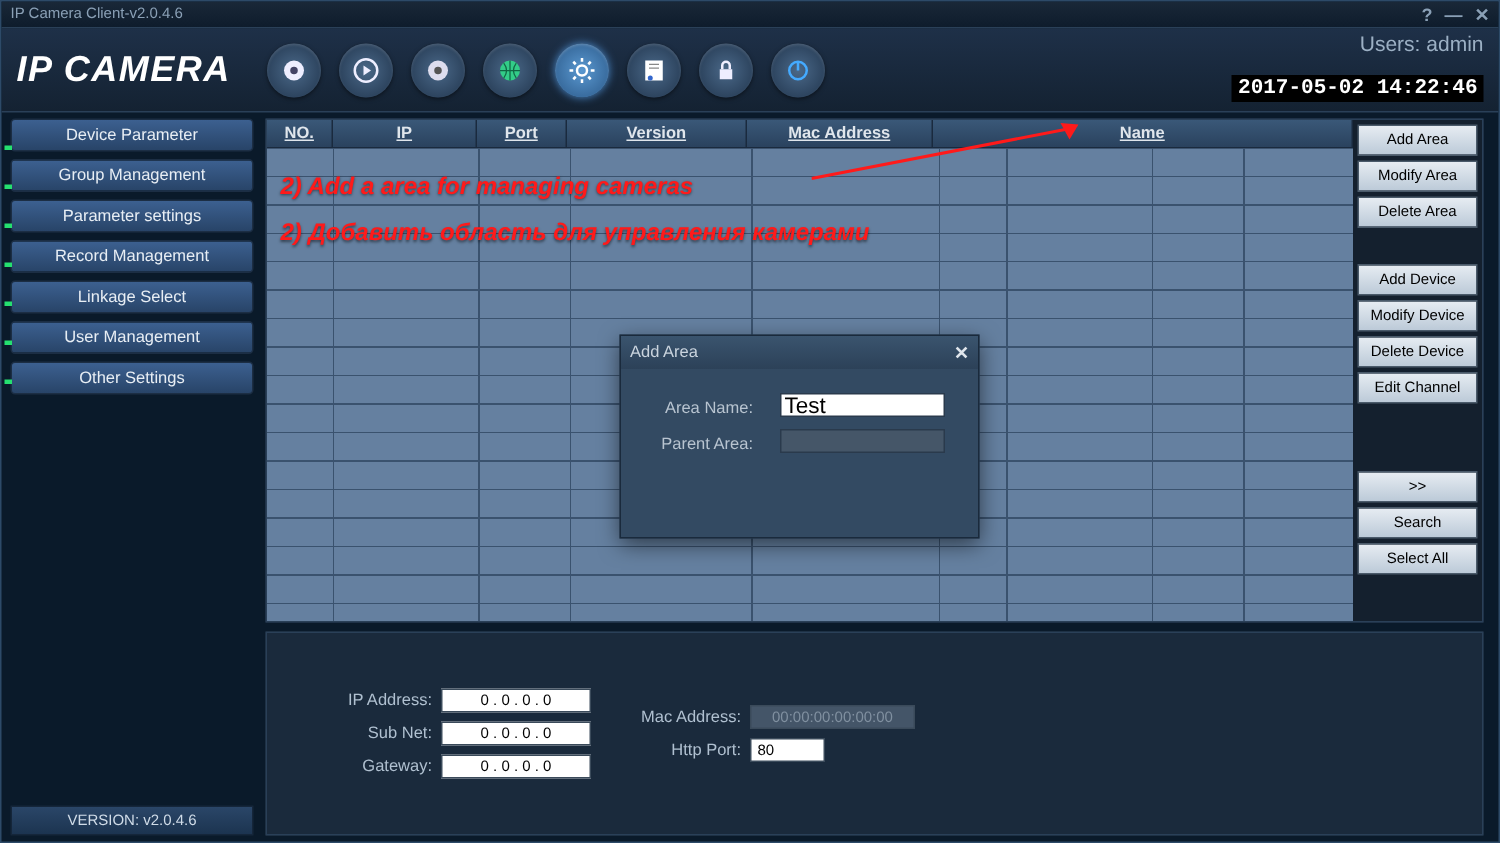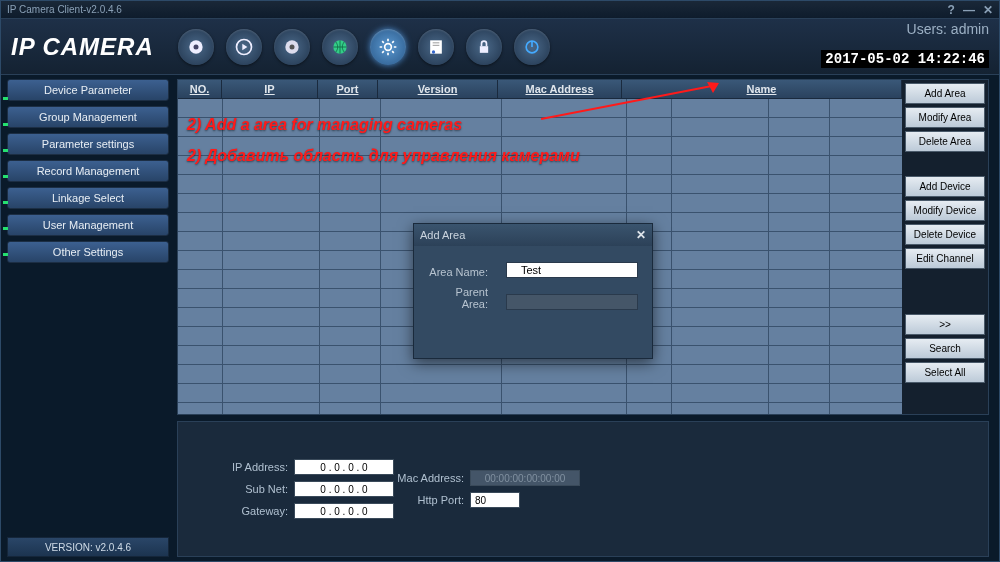--- a/index.html
+++ b/index.html
@@ -131,20 +131,21 @@
   cursor: pointer;
 }
 .bottom-panel {
   flex: 1;
   border: 1px solid #2a4058;
   margin-top: 6px;
   background: #1a2a3c;
   display: flex;
   align-items: center;
   padding: 16px 40px;
+  gap: 30px;
 }
 .form-col { display: flex; flex-direction: column; gap: 6px; }
 .form-row { display: flex; align-items: center; gap: 6px; }
 .form-row label { width: 70px; text-align: right; font-size: 11px; color: #b0c0d0; }
 .form-row input {
   width: 100px; height: 16px;
   font-size: 10px; text-align: center;
   border: 1px solid #3a4a5a;
   background: #fff; color: #000;
 }
@@ -170,21 +171,21 @@
 .dlg-title {
   height: 22px; background: linear-gradient(#3a546e, #2c4158);
   display: flex; align-items: center; padding: 0 6px;
   color: #cad4de; font-size: 11px;
 }
 .dlg-title .spacer { flex: 1; }
 .dlg-close { font-weight: bold; color: #e0e6ec; cursor: pointer; font-size: 12px; }
 .dlg-body { padding: 16px 14px 6px; }
 .dlg-row { display: flex; align-items: flex-end; margin-bottom: 8px; gap: 12px; }
 .dlg-row label { width: 80px; text-align: right; font-size: 11px; color: #b8c4d0; padding-right: 6px; }
-.dlg-row input { width: 132px; height: 16px; font-size: 11px; border: 1px solid #2a3a4c; padding-left: 14px; background: #fff; color: #000; }
+.dlg-row input { width: 110px; height: 16px; font-size: 15px; border: 1px solid #2a3a4c; padding-left: 2px; background: #fff; color: #000; }
 .dlg-row input.disabled { background: #455668; }
 .dlg-btns { display: flex; justify-content: center; gap: 14px; margin-top: 8px; }
 .dlg-btns .small-btn { padding: 2px 18px; }
 
 .anno { position: absolute; font: italic bold 16px Arial; color: #ff1a1a; pointer-events: none; text-shadow: 0 1px 2px rgba(0,0,0,.5); }
 .arrow { position: absolute; pointer-events: none; }
 .green-marks { position: absolute; left: 2px; top: 96px; width: 6px; }
 .green-marks div { width: 5px; height: 3px; background: #25e070; margin-bottom: 23px; }
 </style>
 </head>

